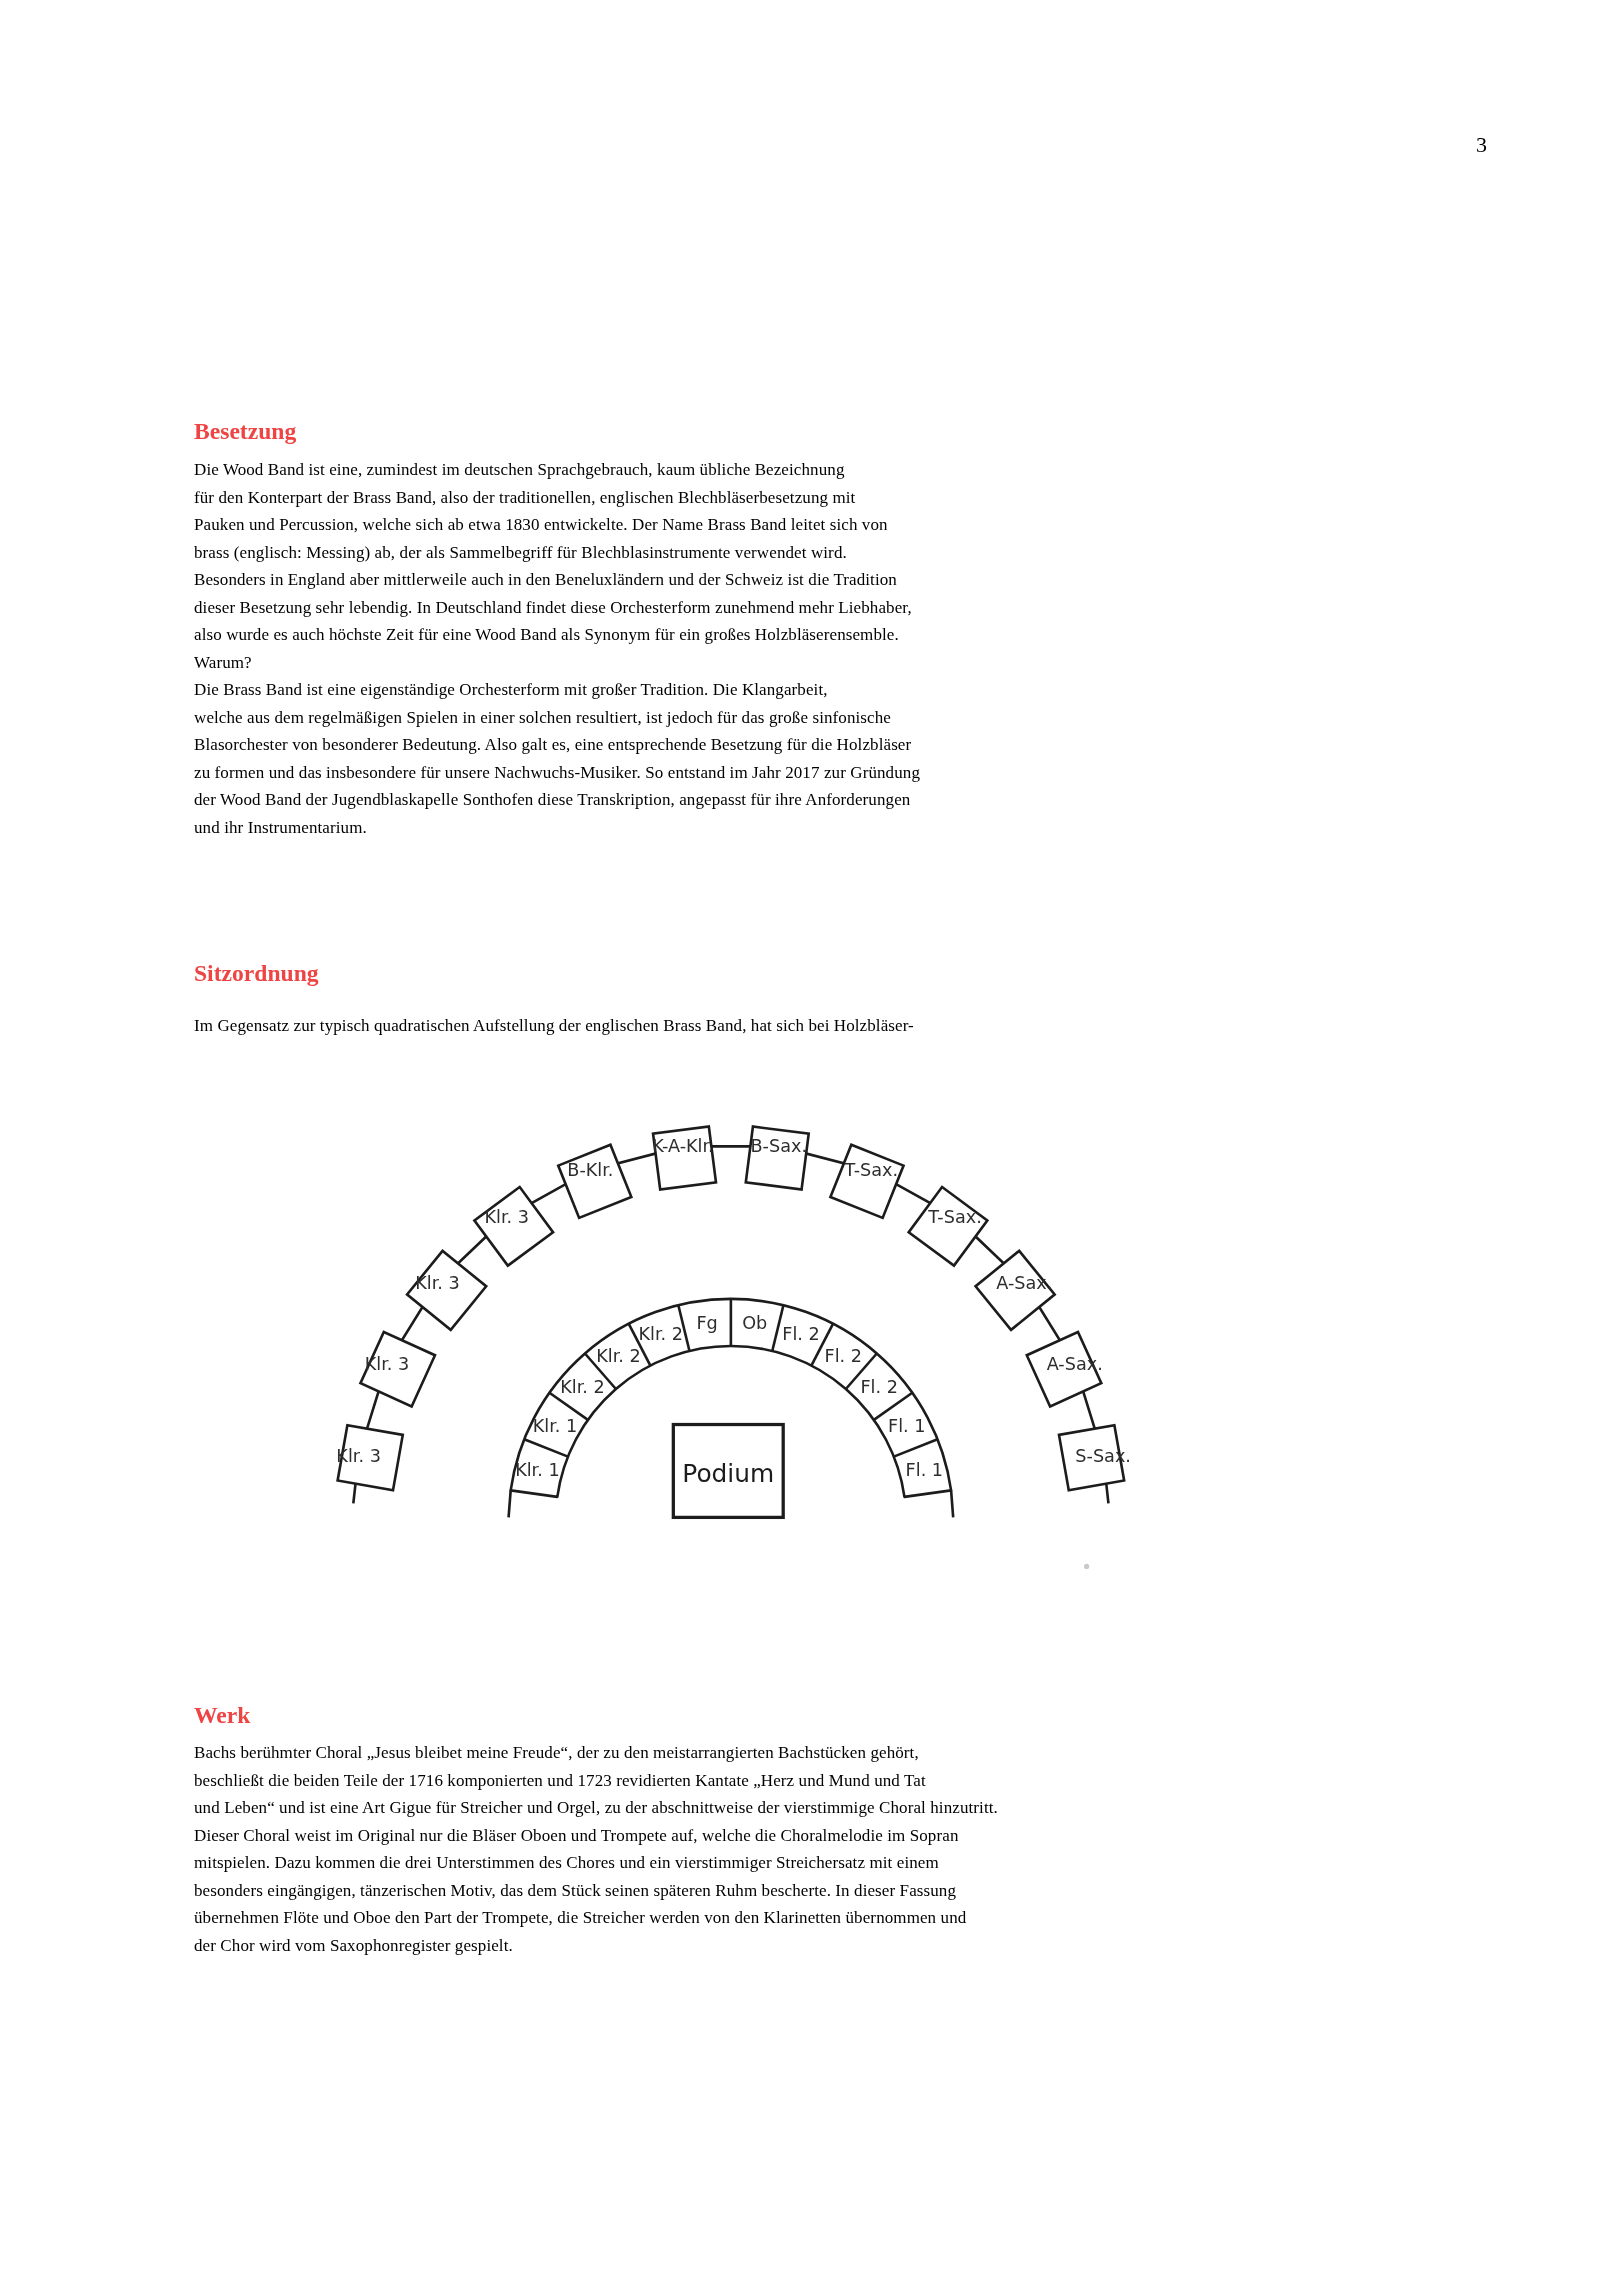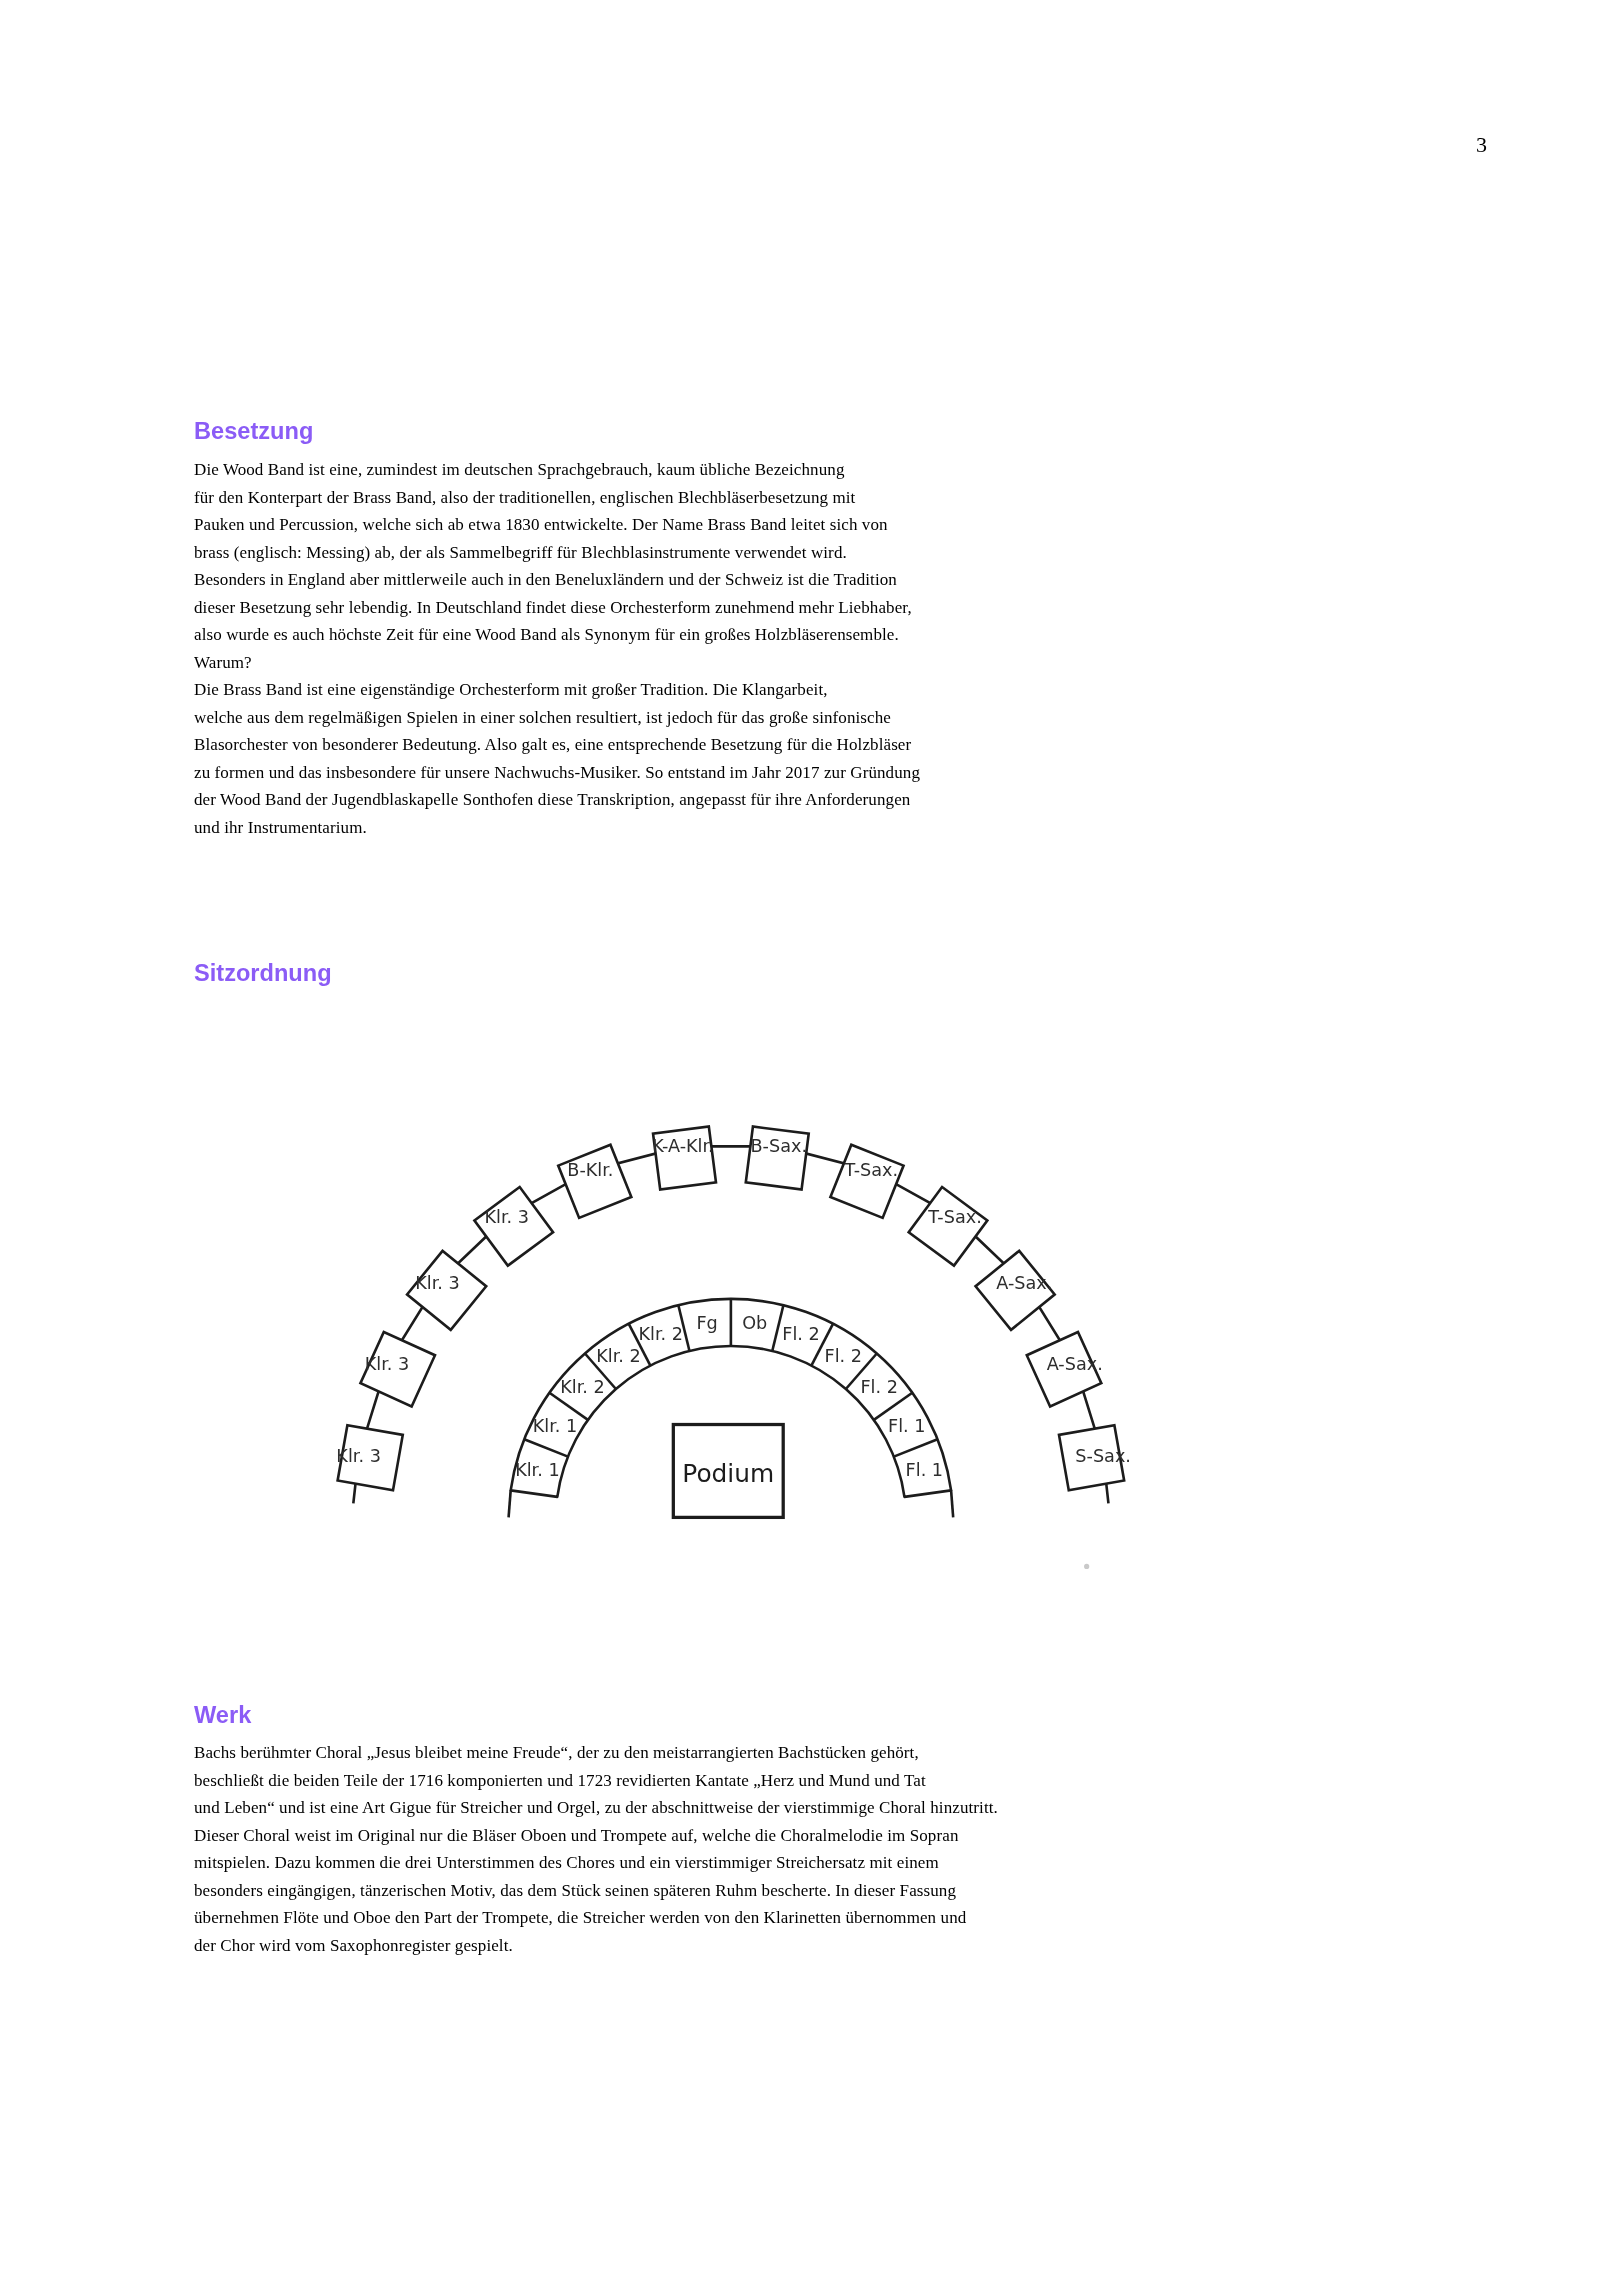--- a/index.html
+++ b/index.html
@@ -20,22 +20,22 @@
     font-size: 22px;
     line-height: 27.5px;
   }
   .heading {
     position: absolute;
     left: 194px;
     margin: 0;
     font-size: 23.6px;
     font-weight: 700;
     line-height: 29px;
-    font-family: Liberation Sans, sans-serif;
-    color: #8b5cf6;
+    font-family: Liberation Serif, serif;
+    color: #ef4444;
   }
   .para {
     position: absolute;
     left: 194px;
     font-size: 17px;
     line-height: 27.5px;
     letter-spacing: 0.1px;
     white-space: pre;
     color: #000000;
   }
@@ -57,21 +57,21 @@
 <div class="page">
 
   <div class="page-number">3</div>
 
   <h2 class="heading" style="top:417px">Besetzung</h2>
 
   <div class="para" style="top:456px"><div class="line">Die Wood Band ist eine, zumindest im deutschen Sprachgebrauch, kaum übliche Bezeichnung</div><div class="line">für den Konterpart der Brass Band, also der traditionellen, englischen Blechbläserbesetzung mit</div><div class="line">Pauken und Percussion, welche sich ab etwa 1830 entwickelte. Der Name Brass Band leitet sich von</div><div class="line">brass (englisch: Messing) ab, der als Sammelbegriff für Blechblasinstrumente verwendet wird.</div><div class="line">Besonders in England aber mittlerweile auch in den Beneluxländern und der Schweiz ist die Tradition</div><div class="line">dieser Besetzung sehr lebendig. In Deutschland findet diese Orchesterform zunehmend mehr Liebhaber,</div><div class="line">also wurde es auch höchste Zeit für eine Wood Band als Synonym für ein großes Holzbläserensemble.</div><div class="line">Warum?</div><div class="line">Die Brass Band ist eine eigenständige Orchesterform mit großer Tradition. Die Klangarbeit,</div><div class="line">welche aus dem regelmäßigen Spielen in einer solchen resultiert, ist jedoch für das große sinfonische</div><div class="line">Blasorchester von besonderer Bedeutung. Also galt es, eine entsprechende Besetzung für die Holzbläser</div><div class="line">zu formen und das insbesondere für unsere Nachwuchs-Musiker. So entstand im Jahr 2017 zur Gründung</div><div class="line">der Wood Band der Jugendblaskapelle Sonthofen diese Transkription, angepasst für ihre Anforderungen</div><div class="line">und ihr Instrumentarium.</div></div>
 
   <h2 class="heading" style="top:959px">Sitzordnung</h2>
 
-  <div class="para" style="top:1012px"></div>
+  <div class="para" style="top:1012px"><div class="line">Im Gegensatz zur typisch quadratischen Aufstellung der englischen Brass Band, hat sich bei Holzbläser-</div></div>
 
   <svg id="seating-diagram" class="diagram" viewBox="450 1690 1370 740">
       <polyline points="540.7,2297.5 548.8,2224.6 592.2,2084.9 669.4,1960.5 775.3,1859.6 903.2,1788.4 1044.8,1751.7 1191.2,1751.7 1332.8,1788.4 1460.7,1859.6 1566.6,1960.5 1643.8,2084.9 1687.2,2224.6 1695.3,2297.5" fill="none" stroke="#1c1c1c" stroke-width="4"></polyline>
       <path d="M 781.3 2277.7 A 340 340 0 0 1 1454.7 2277.7 L 1383.4 2287.7 A 268 268 0 0 0 852.6 2287.7 Z" fill="#ffffff" stroke="#1c1c1c" stroke-width="4" stroke-linejoin="round"></path>
       <line x1="868.9" y1="2226.1" x2="802.0" y2="2199.5" stroke="#1c1c1c" stroke-width="4"></line>
       <line x1="899.4" y1="2170.0" x2="840.6" y2="2128.4" stroke="#1c1c1c" stroke-width="4"></line>
       <line x1="942.2" y1="2122.7" x2="894.9" y2="2068.4" stroke="#1c1c1c" stroke-width="4"></line>
       <line x1="994.9" y1="2086.9" x2="961.9" y2="2023.0" stroke="#1c1c1c" stroke-width="4"></line>
       <line x1="1054.7" y1="2064.6" x2="1037.7" y2="1994.6" stroke="#1c1c1c" stroke-width="4"></line>
       <line x1="1118.0" y1="2057.0" x2="1118.0" y2="1985.0" stroke="#1c1c1c" stroke-width="4"></line>

